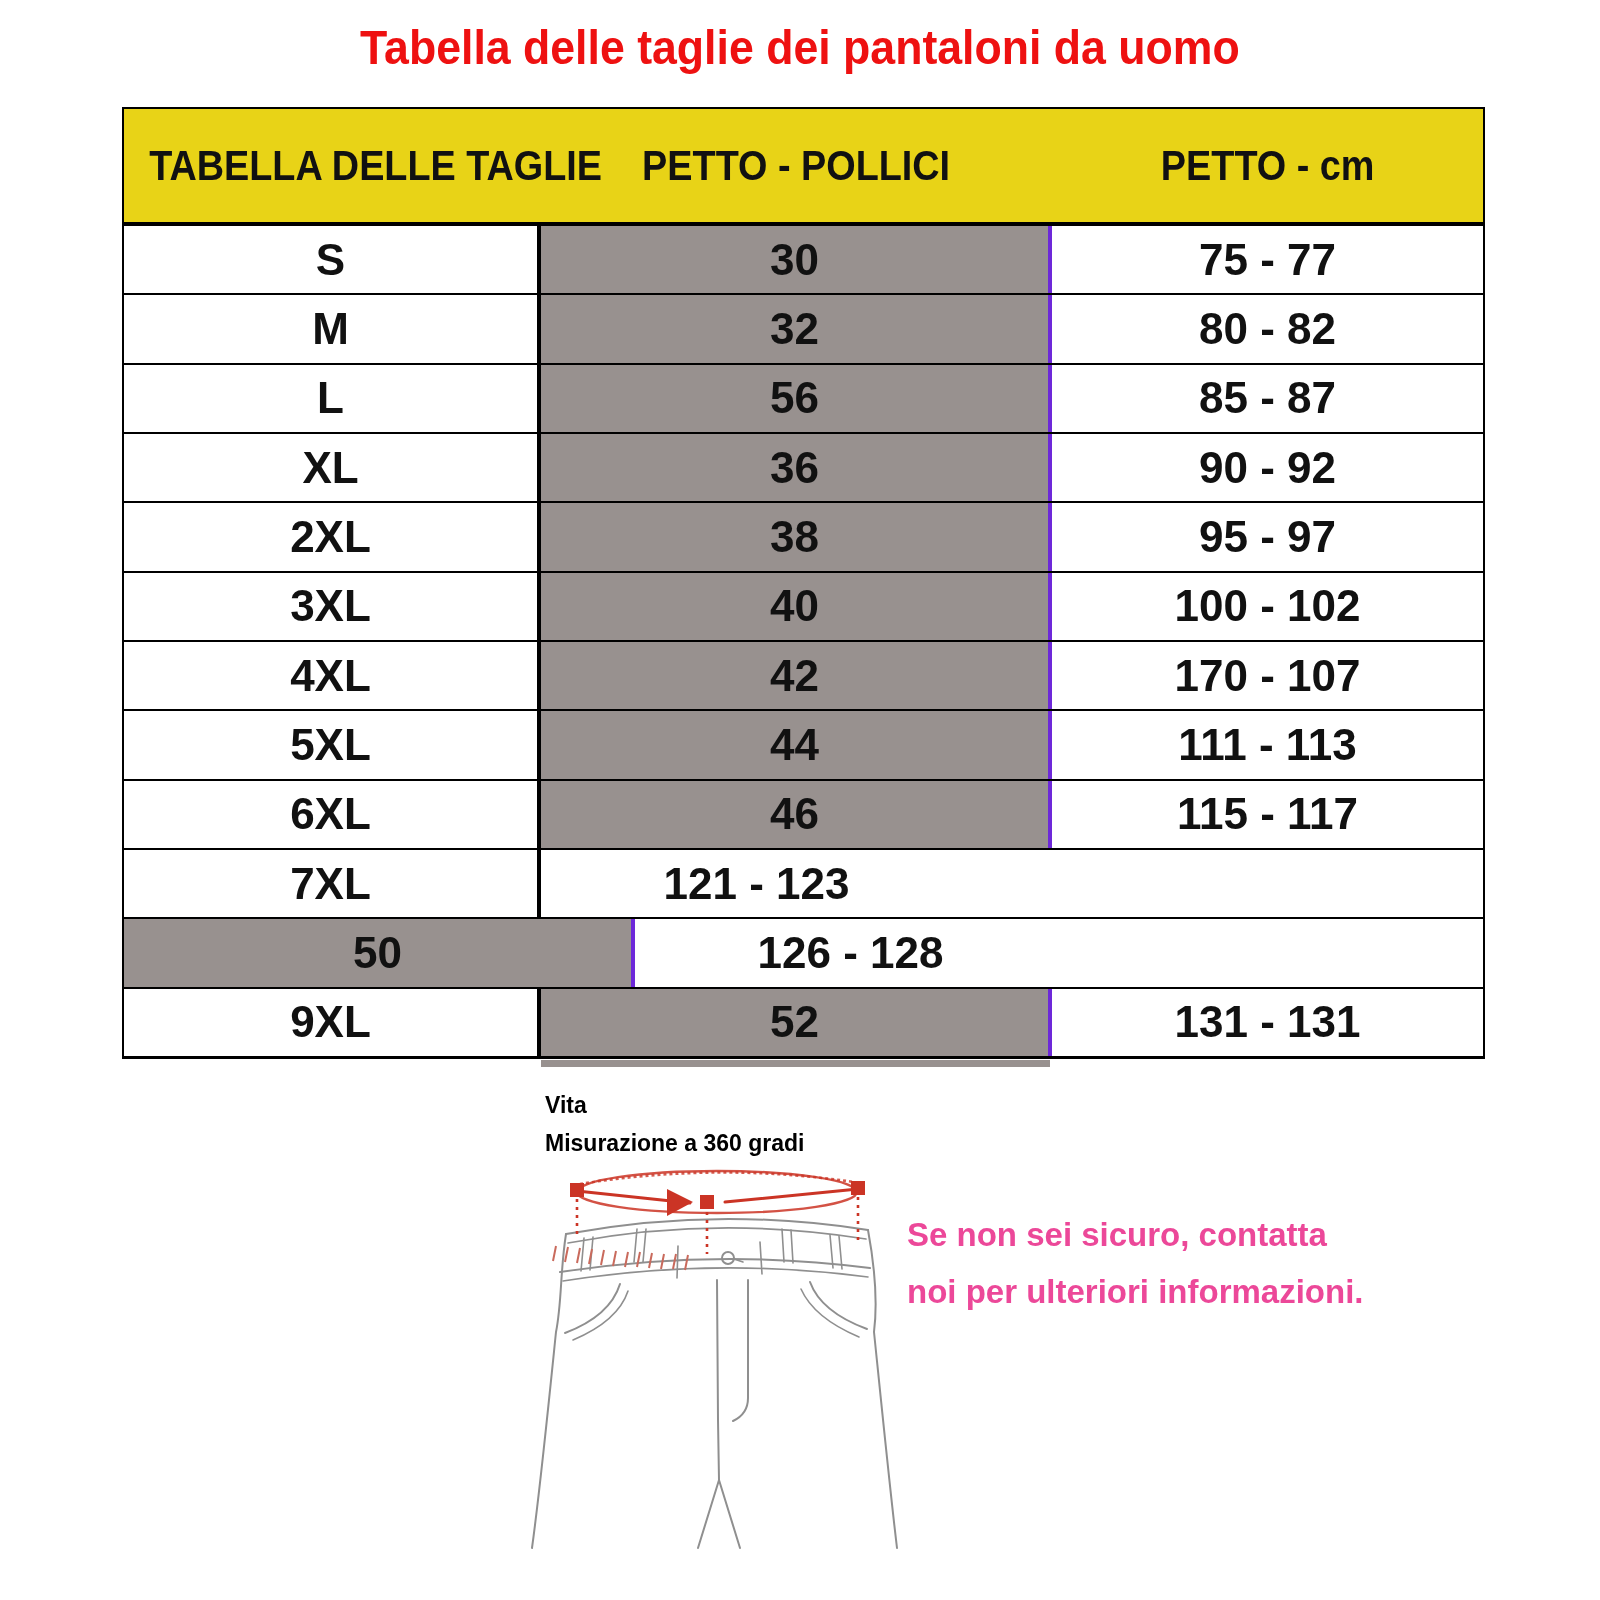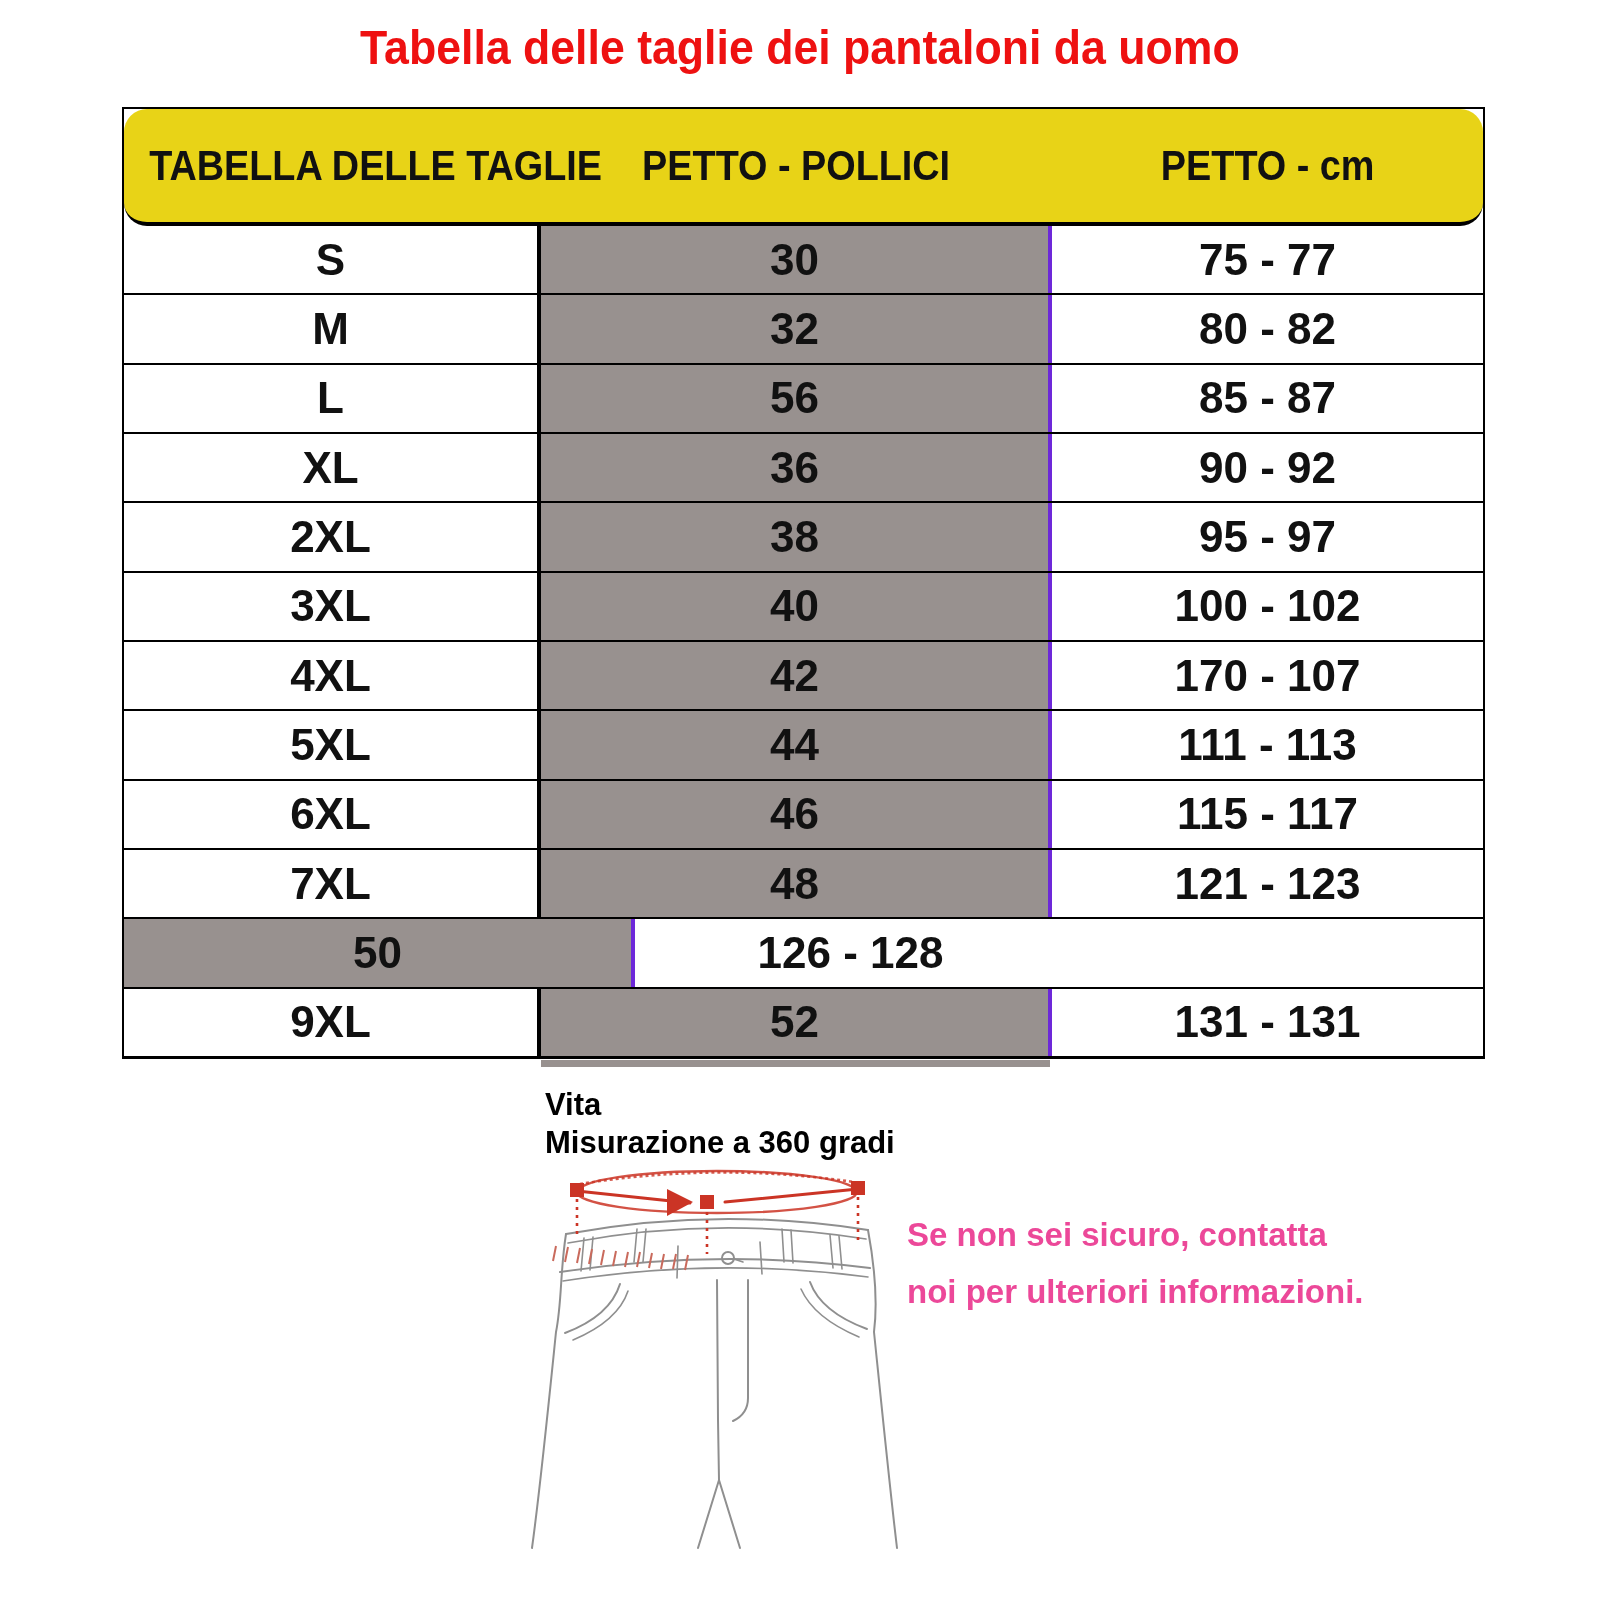--- a/index.html
+++ b/index.html
@@ -17,38 +17,38 @@
 
   
   .title{position:absolute;top:22px;left:0;width:100%;text-align:center;
          font-size:48px;font-weight:bold;color:var(--title-red);line-height:1.1;}
   .title .squeeze{display:inline-block;transform:scaleX(.93);transform-origin:center;}
 
   
   .table{position:absolute;left:122px;top:107px;width:1363px;
          border:2px solid #000;border-bottom-width:3px;background:#fff;}
   .thead{height:117px;background:var(--header-yellow);border-bottom:4px solid #000;
-         display:flex;align-items:center;border-radius:23px;}
+         display:flex;align-items:center;}
   .th{font-size:42px;font-weight:bold;color:var(--ink);text-align:center;}
   .th .squeeze{display:inline-block;transform:scaleX(.9);transform-origin:center;white-space:nowrap;}
   .c1{width:417px;}
   .c2{width:511px;}
   .c3{width:431px;}
   .tbody{display:flex;flex-direction:column;height:830px;}
   .tr{flex:1;display:flex;}
   .tr + .tr{border-top:2px solid #000;}
   .td{display:flex;align-items:center;justify-content:center;
       font-size:44px;font-weight:bold;color:var(--ink);white-space:nowrap;}
   .td.c1{border-right:4px solid #000;}
   .td.c2{border-right:4px solid #6d28d9;background:var(--shaded-gray);text-align:center;}
   
   .gray-tab{position:absolute;left:541px;top:1060px;width:509px;height:7px;background:var(--shaded-gray);}
 
   
-  .note-vita{position:absolute;left:545px;top:1086px;font-size:31px;font-weight:bold;
+  .note-vita{position:absolute;left:545px;top:1086px;font-size:23px;font-weight:bold;
              color:#000;line-height:38px;}
   .note-contact{position:absolute;left:907px;top:1206px;font-size:33px;font-weight:bold;
                 color:#ec4899;}
   .note-contact div{line-height:57px;}
 
   
   .figure{position:absolute;left:520px;top:1150px;width:390px;height:450px;}
   .p-gray{stroke:var(--outline-gray);fill:none;stroke-width:2;stroke-linecap:round;}
   .p-gray-thin{stroke:var(--outline-gray);fill:none;stroke-width:1.6;stroke-linecap:round;}
   .p-red{stroke:var(--accent-red);fill:none;stroke-width:3;stroke-linecap:round;}
@@ -112,21 +112,20 @@
         <div class="td c2">44</div>
         <div class="td c3">111 - 113</div>
       </div>
       <div class="tr">
         <div class="td c1">6XL</div>
         <div class="td c2">46</div>
         <div class="td c3">115 - 117</div>
       </div>
       <div class="tr">
         <div class="td c1">7XL</div>
-        <div class="td c2">48</div>
         <div class="td c3">121 - 123</div>
       </div>
       <div class="tr">
         <div class="td c2">50</div>
         <div class="td c3">126 - 128</div>
       </div>
       <div class="tr">
         <div class="td c1">9XL</div>
         <div class="td c2">52</div>
         <div class="td c3">131 - 131</div>

